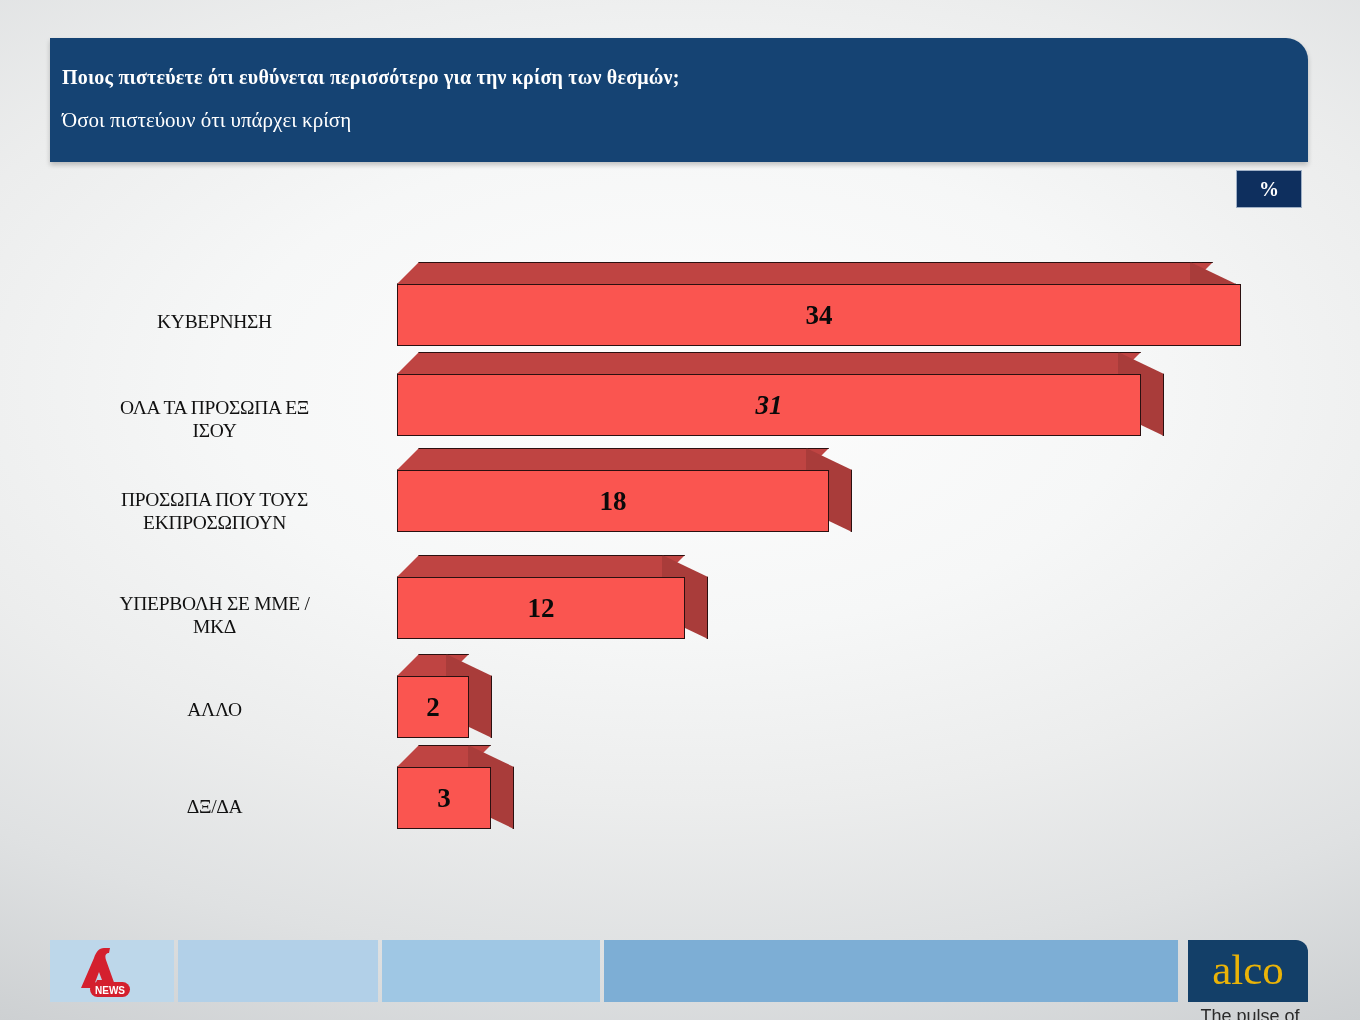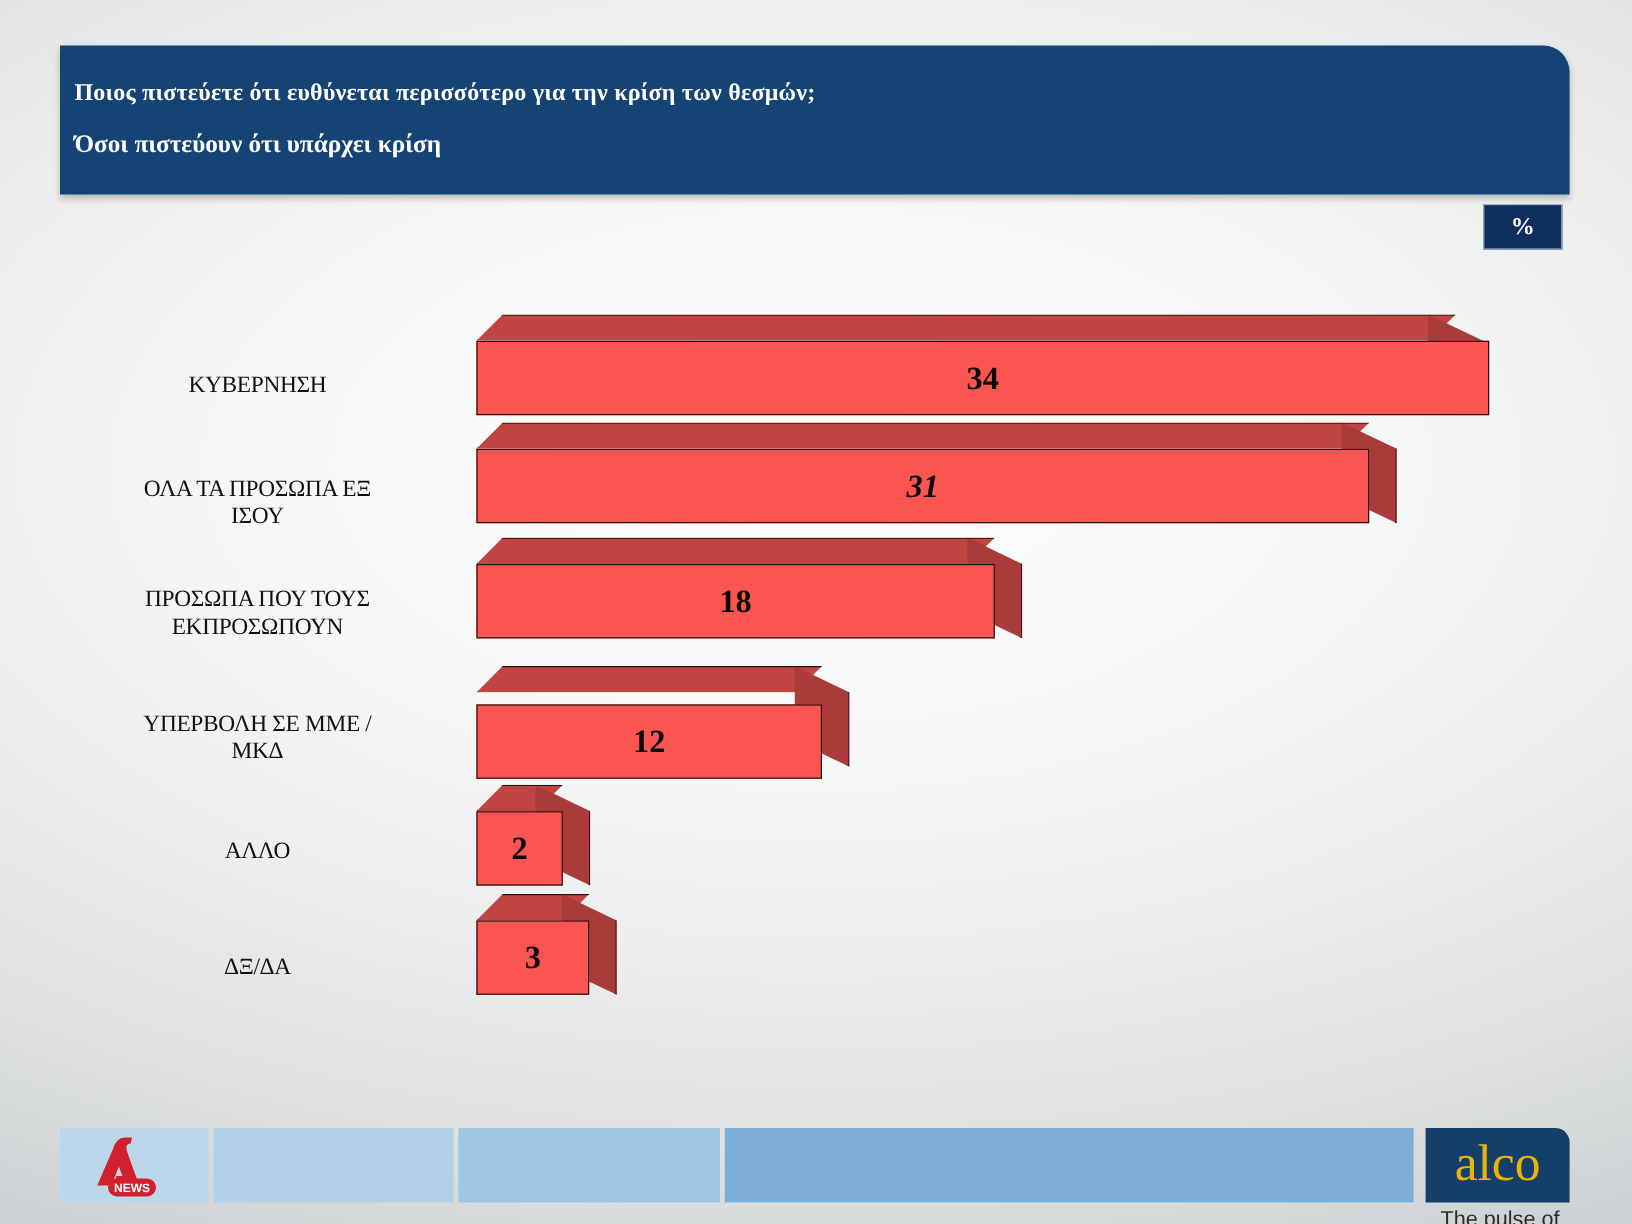--- a/index.html
+++ b/index.html
@@ -46,21 +46,21 @@
     font-weight: bold;
     letter-spacing: 0.2px;
     white-space: nowrap;
   }
   .title-sub {
     position: absolute;
     left: 12px;
     top: 70px;
     color: #ffffff;
     font-size: 21px;
-    font-weight: bold;
+    font-weight: normal;
     white-space: nowrap;
   }
 
   
   .pct-badge {
     position: absolute;
     left: 1236px;
     top: 170px;
     width: 66px;
     height: 38px;
@@ -243,21 +243,21 @@
   <div class="row" style="top:555px;">
     <div class="label-box" style="top:37px;">
       <span>ΥΠΕΡΒΟΛΗ ΣΕ ΜΜΕ /</span><br>
       <span>ΜΚΔ</span>
     </div>
     <div class="bar3d">
       <div class="bar-top" style="left:397px; top:0px;  width:288px; height:22px;
            clip-path: polygon(22px 0, 100% 0, calc(100% - 22px) 100%, 0 100%);"></div>
       <div class="bar-side" style="left:662px; top:0px;  width:46px; height:84px;
            clip-path: polygon(0 0, 100% 22px, 100% 100%, 0 calc(100% - 22px));"></div>
-      <div class="bar-face" style="left:397px; top:22px; width:288px; height:62px;margin-top:10px;">
+      <div class="bar-face" style="left:397px; top:22px; width:288px; height:62px;">
         <span class="bar-value">12</span>
       </div>
     </div>
   </div>
 
   <div class="row" style="top:654px;">
     <div class="label-box" style="top:44px;">
       <span>ΑΛΛΟ</span>
     </div>
     <div class="bar3d">

